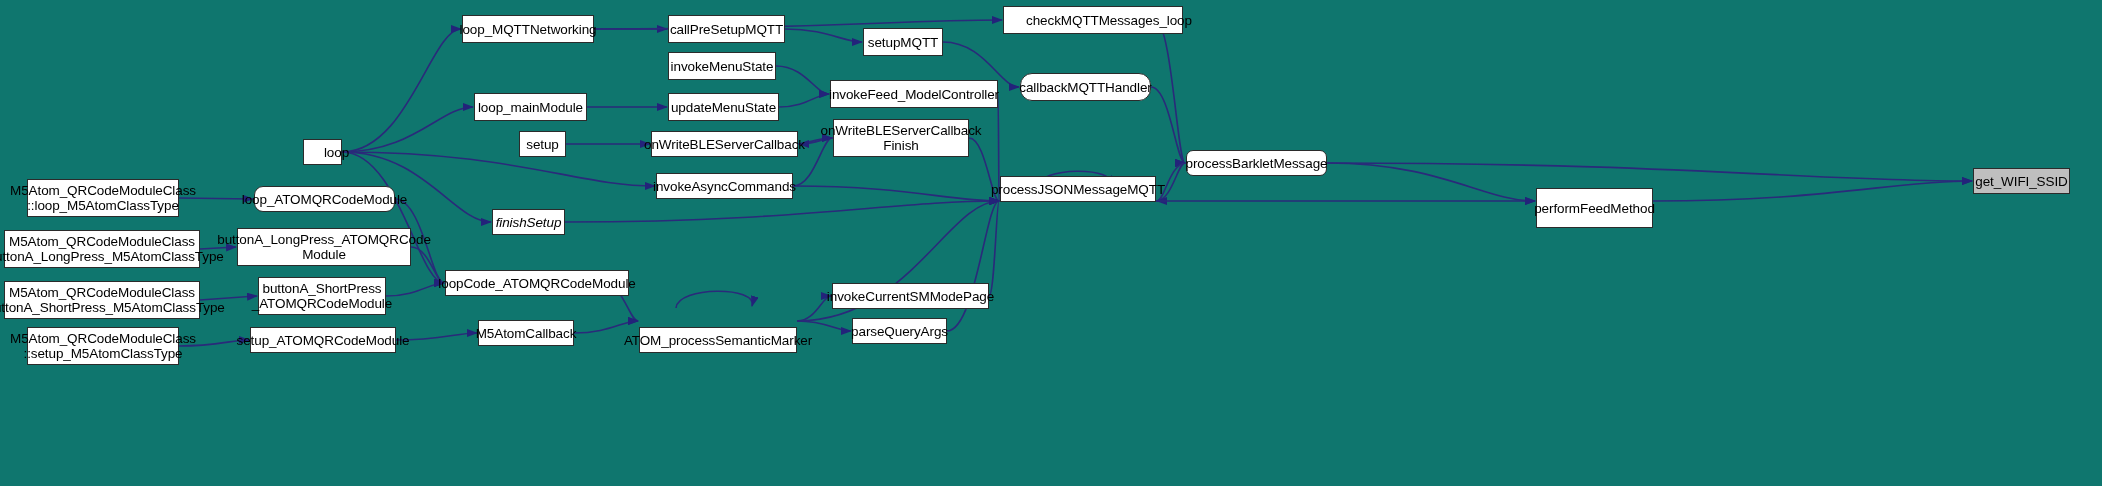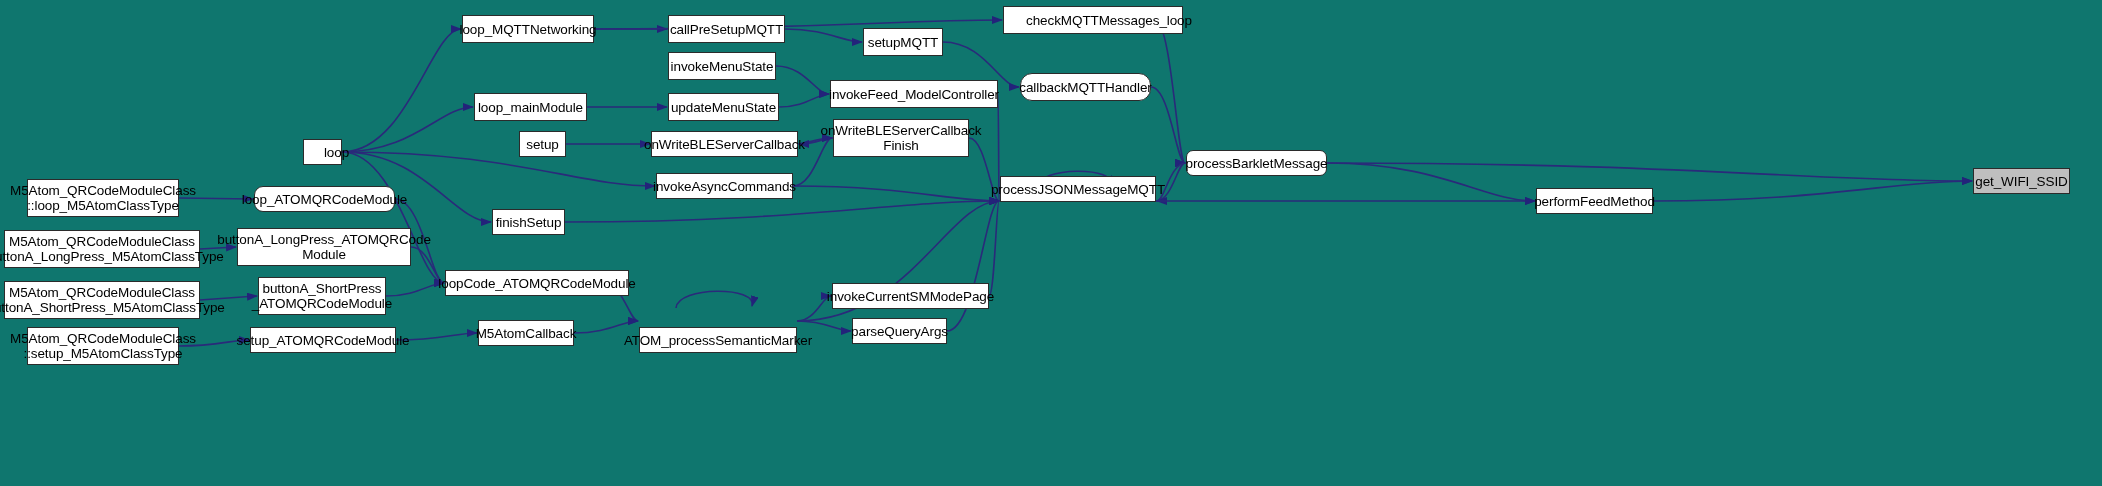--- a/index.html
+++ b/index.html
@@ -114,22 +114,22 @@
     <div class="node" style="left: 502px; top: 131px; width: 47px; height: 26px; margin-left: 17px;">setup</div>
     <div class="node" style="left: 651px; top: 131px; width: 147px; height: 26px;">onWriteBLEServerCallback</div>
     <div class="node" style="left: 303px; top: 139px; width: 39px; height: 26px; padding-left: 28px;">loop</div>
     <div class="node" style="left: 1186px; top: 150px; width: 141px; height: 26px; border-radius: 7px;">processBarkletMessage</div>
     <div class="node highlight" style="left: 1973px; top: 168px; width: 97px; height: 26px;">get_WIFI_SSID</div>
     <div class="node" style="left: 656px; top: 173px; width: 137px; height: 26px;">invokeAsyncCommands</div>
     <div class="node" style="left: 27px; top: 179px; width: 152px; height: 38px;">M5Atom_QRCodeModuleClass
 ::loop_M5AtomClassType</div>
     <div class="node" style="left: 254px; top: 186px; width: 141px; height: 26px; border-radius: 9px;">loop_ATOMQRCodeModule</div>
     <div class="node" style="left: 1000px; top: 176px; width: 156px; height: 26px;">processJSONMessageMQTT</div>
-    <div class="node" style="left: 1536px; top: 188px; width: 117px; height: 26px;">performFeedMethod</div>
-    <div class="node" style="left: 492px; top: 209px; width: 73px; height: 26px;">finishSetup</div>
+    <div class="node" style="left: 1536px; top: 188px; width: 117px; height: 40px;">performFeedMethod</div>
+    <div class="node" style="left: 492px; top: 209px; width: 73px; height: 26px; font-style: italic;">finishSetup</div>
     <div class="node" style="left: 4px; top: 230px; width: 196px; height: 38px;">M5Atom_QRCodeModuleClass
 ::buttonA_LongPress_M5AtomClassType</div>
     <div class="node" style="left: 237px; top: 228px; width: 174px; height: 38px;">buttonA_LongPress_ATOMQRCode
 Module</div>
     <div class="node" style="left: 4px; top: 281px; width: 196px; height: 38px;">M5Atom_QRCodeModuleClass
 ::buttonA_ShortPress_M5AtomClassType</div>
     <div class="node" style="left: 258px; top: 277px; width: 128px; height: 38px;">buttonA_ShortPress
 _ATOMQRCodeModule</div>
     <div class="node" style="left: 445px; top: 270px; width: 184px; height: 26px;">loopCode_ATOMQRCodeModule</div>
     <div class="node" style="left: 832px; top: 283px; width: 157px; height: 26px;">invokeCurrentSMModePage</div>

